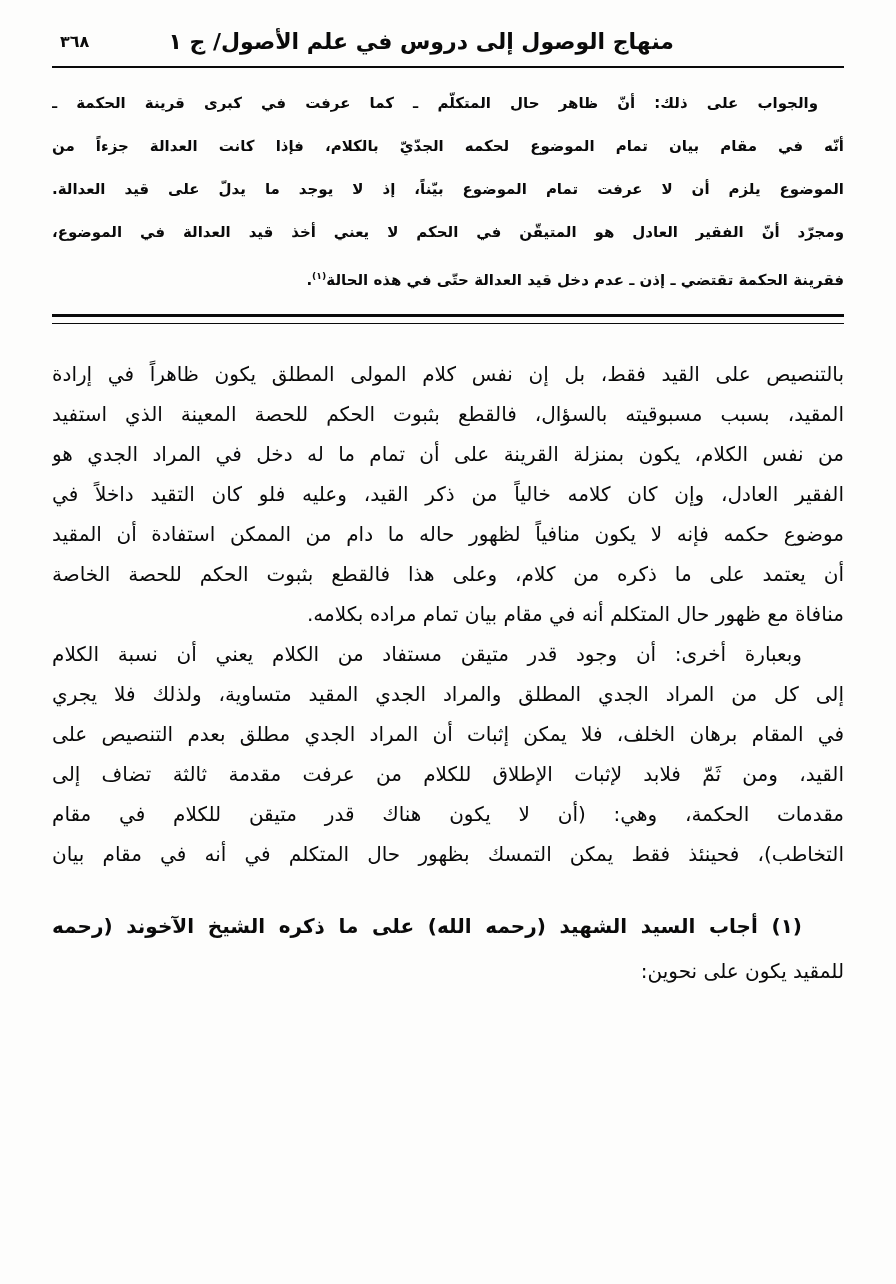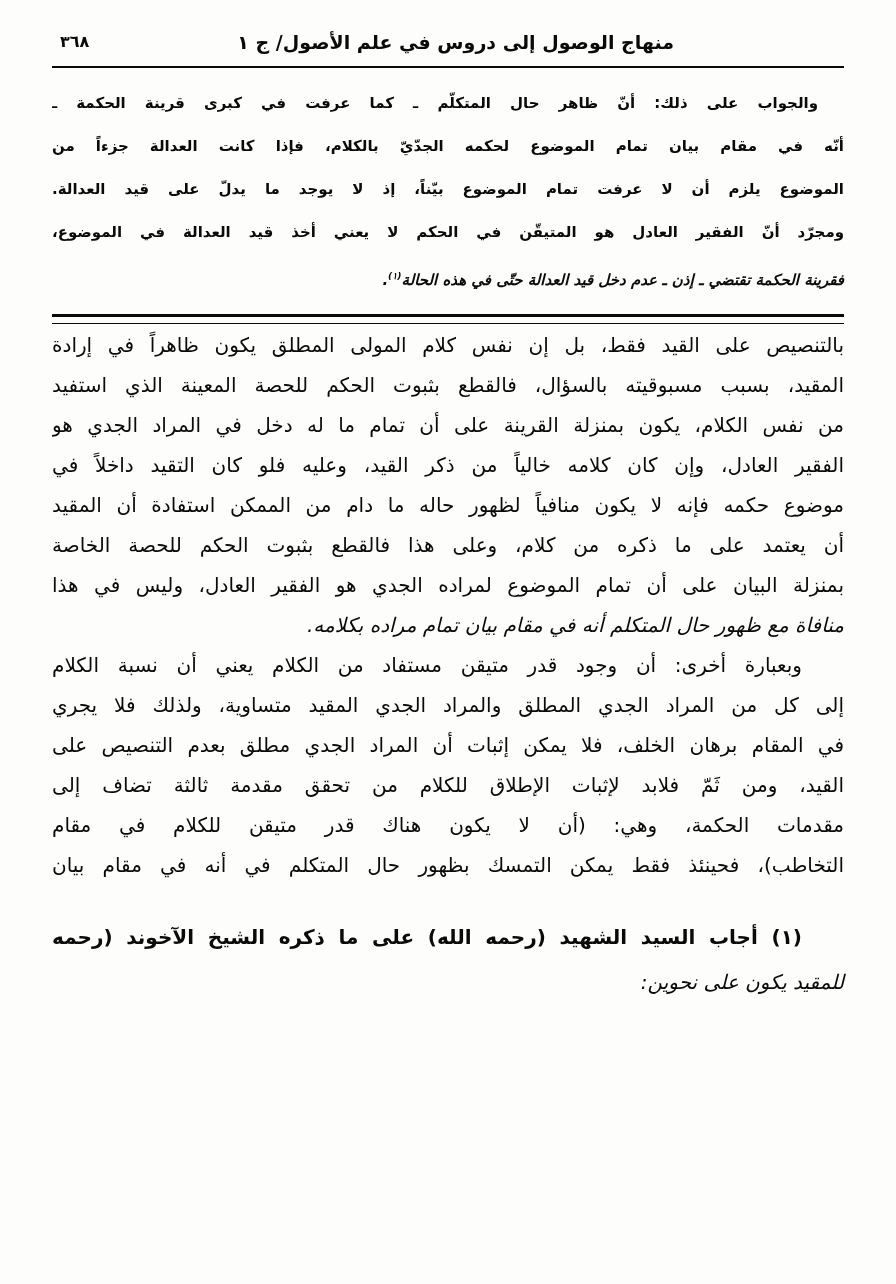--- a/index.html
+++ b/index.html
@@ -15,54 +15,54 @@
     width: 896px; height: 1284px;
     background: #fdfdfc;
     padding: 24px 52px 0 52px;
     overflow: hidden;
   }
   
   .page-header { position: relative; height: 36px; }
   .book-title {
     position: absolute; right: 170px; left: 290px;
     text-align: center;
-    font-weight: bold; font-size: 19px; line-height: 36px;
+    font-weight: bold; font-size: 22px; line-height: 36px;
     white-space: nowrap;
   }
   .page-number {
     position: absolute; left: 8px; top: 0;
     font-weight: bold; font-size: 16px; line-height: 36px;
   }
   .header-rule {
     height: 0; border-top: 2.5px solid #0a0a0a; margin-top: 6px;
   }
   
   .jl {  
     text-align: justify; text-align-last: justify;
     overflow: hidden; white-space: normal;
   }
   .el {  
-    text-align: left; text-align-last: right; font-style: italic;
+    text-align: left; text-align-last: right;
   }
   
   .matn {
     margin-top: 14px;
     font-weight: bold; font-size: 15px; line-height: 43px;
   }
   .matn .first { text-indent: 26px; }
   .matn sup { font-size: 0.62em; vertical-align: super; }
   
   .double-rule {
     margin-top: 12px; height: 6px;
     border-top: 3px solid #0a0a0a;
     border-bottom: 1.5px solid #0a0a0a;
   }
   
   .body-text {
-    margin-top: 1px;
+    margin-top: 30px;
     font-size: 20px; line-height: 40px;
   }
   .body-text .pfirst { text-indent: 42px; }
   
   .footnotes {
     margin-top: 30px;
     font-size: 20px; line-height: 45px;
   }
   .footnotes .pfirst { text-indent: 42px; }
   .b { font-weight: bold; }
@@ -88,26 +88,25 @@
 
   <div class="double-rule"></div>
 
   <section class="body-text">
     <div class="jl">بالتنصيص على القيد فقط، بل إن نفس كلام المولى المطلق يكون ظاهراً في إرادة</div>
     <div class="jl">المقيد، بسبب مسبوقيته بالسؤال، فالقطع بثبوت الحكم للحصة المعينة الذي استفيد</div>
     <div class="jl">من نفس الكلام، يكون بمنزلة القرينة على أن تمام ما له دخل في المراد الجدي هو</div>
     <div class="jl">الفقير العادل، وإن كان كلامه خالياً من ذكر القيد، وعليه فلو كان التقيد داخلاً في</div>
     <div class="jl">موضوع حكمه فإنه لا يكون منافياً لظهور حاله ما دام من الممكن استفادة أن المقيد</div>
     <div class="jl">أن يعتمد على ما ذكره من كلام، وعلى هذا فالقطع بثبوت الحكم للحصة الخاصة</div>
-    <div class="jl">بمنزلة البيان على أن تمام الموضوع لمراده الجدي هو الفقير العادل، وليس في هذا</div>
     <div class="el">منافاة مع ظهور حال المتكلم أنه في مقام بيان تمام مراده بكلامه.</div>
     <div class="jl pfirst">وبعبارة أخرى: أن وجود قدر متيقن مستفاد من الكلام يعني أن نسبة الكلام</div>
     <div class="jl">إلى كل من المراد الجدي المطلق والمراد الجدي المقيد متساوية، ولذلك فلا يجري</div>
     <div class="jl">في المقام برهان الخلف، فلا يمكن إثبات أن المراد الجدي مطلق بعدم التنصيص على</div>
-    <div class="jl">القيد، ومن ثَمّ فلابد لإثبات الإطلاق للكلام من تحقق مقدمة ثالثة تضاف إلى</div>
+    <div class="jl">القيد، ومن ثَمّ فلابد لإثبات الإطلاق للكلام من عرفت مقدمة ثالثة تضاف إلى</div>
     <div class="jl">مقدمات الحكمة، وهي: (أن لا يكون هناك قدر متيقن للكلام في مقام</div>
     <div class="jl">التخاطب)، فحينئذ فقط يمكن التمسك بظهور حال المتكلم في أنه في مقام بيان</div>
   </section>
 
   <section class="footnotes">
     <div class="jl pfirst b">(١) أجاب السيد الشهيد (رحمه الله) على ما ذكره الشيخ الآخوند (رحمه</div>
     <div class="el">للمقيد يكون على نحوين:</div>
 
   </section>
 

